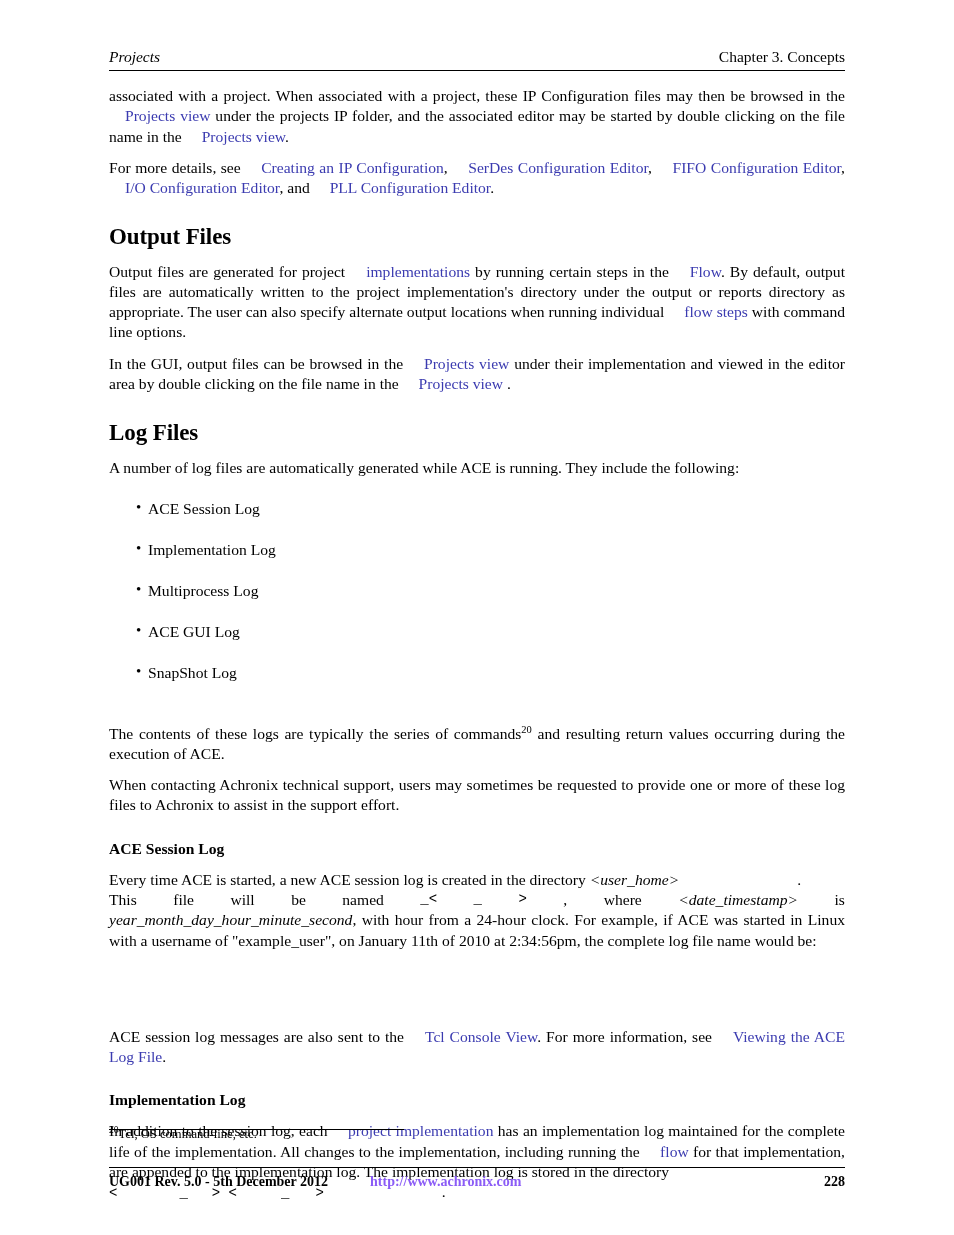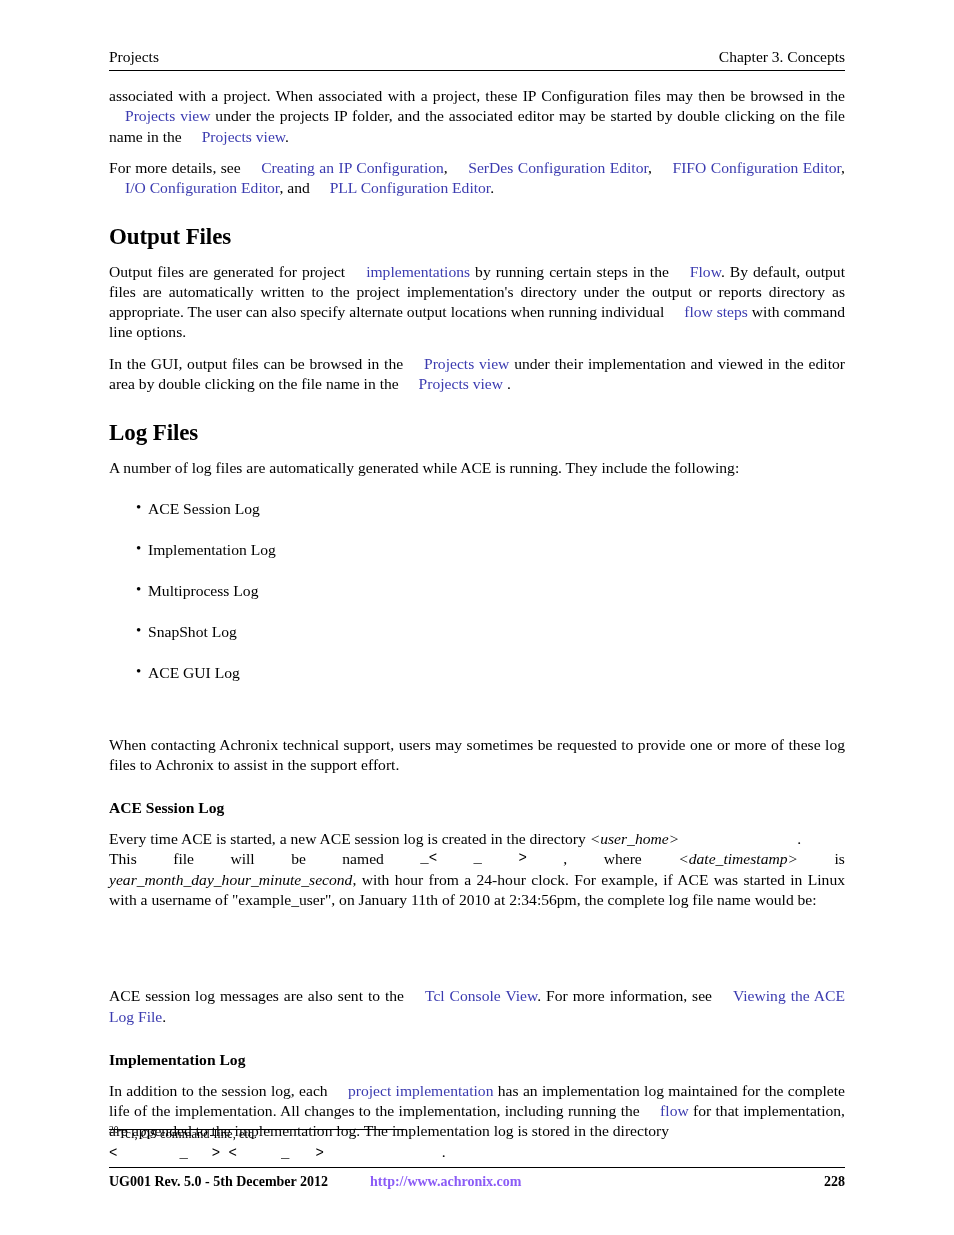--- a/index.html
+++ b/index.html
@@ -30,21 +30,21 @@
   
   .runhead {
     display: flex;
     justify-content: space-between;
     align-items: baseline;
     font-size: 15.5px;
     line-height: 1.1;
     padding-bottom: 5px;
     border-bottom: 1.1px solid #000;
   }
-  .runhead .left { text-align: right; }
+  .runhead .left { text-align: right; font-style: italic; }
   .runhead .right { text-align: right; }
 
   
   p.body {
     font-size: 15.6px;
     line-height: 1.30;
     margin: 0 0 0 0;
     text-align: justify;
     text-justify: inter-word;
     hyphens: none;
@@ -184,26 +184,27 @@
     <p class="body"><span>In the GUI, output files can be browsed in the </span><a class="lnk" href="#">Projects view</a><span> under their implementation and viewed in the editor area by double clicking on the file name in the </span><a class="lnk" href="#">Projects view</a><span> .</span></p>
 
     <h2 class="sec">Log Files</h2>
 
     <p class="body">A number of log files are automatically generated while ACE is running.  They include the following:</p>
 
     <ul class="loglist">
       <li>ACE Session Log</li>
       <li>Implementation Log</li>
       <li>Multiprocess Log</li>
+      <li>ACE GUI Log</li>
       <li>SnapShot Log</li>
-      <li>ACE GUI Log</li>
     </ul>
 
     <div style="height:18px"></div>
 
+    <p class="body"><span>The  contents  of  these  logs  are  typically  the  series  of  commands</span><sup class="fn">20</sup><span>  and  resulting  return  values  occurring during the execution of ACE.</span></p>
 
     <div class="gap-sm"></div>
 
     <p class="body">When contacting Achronix technical support, users may sometimes be requested to provide one or more of these log files to Achronix to assist in the support effort.</p>
 
     <h3 class="sub">ACE Session Log</h3>
 
     <p class="body"><span>Every time ACE is started, a new ACE session log is created in the directory </span><span class="it" style="visibility:visible">&lt;user_home&gt;</span><span class="bigspace" style="width:118px">&nbsp;</span><span>.</span></p>
 
     <div class="justify-line" style="font-size:15.6px; line-height:1.30;">

